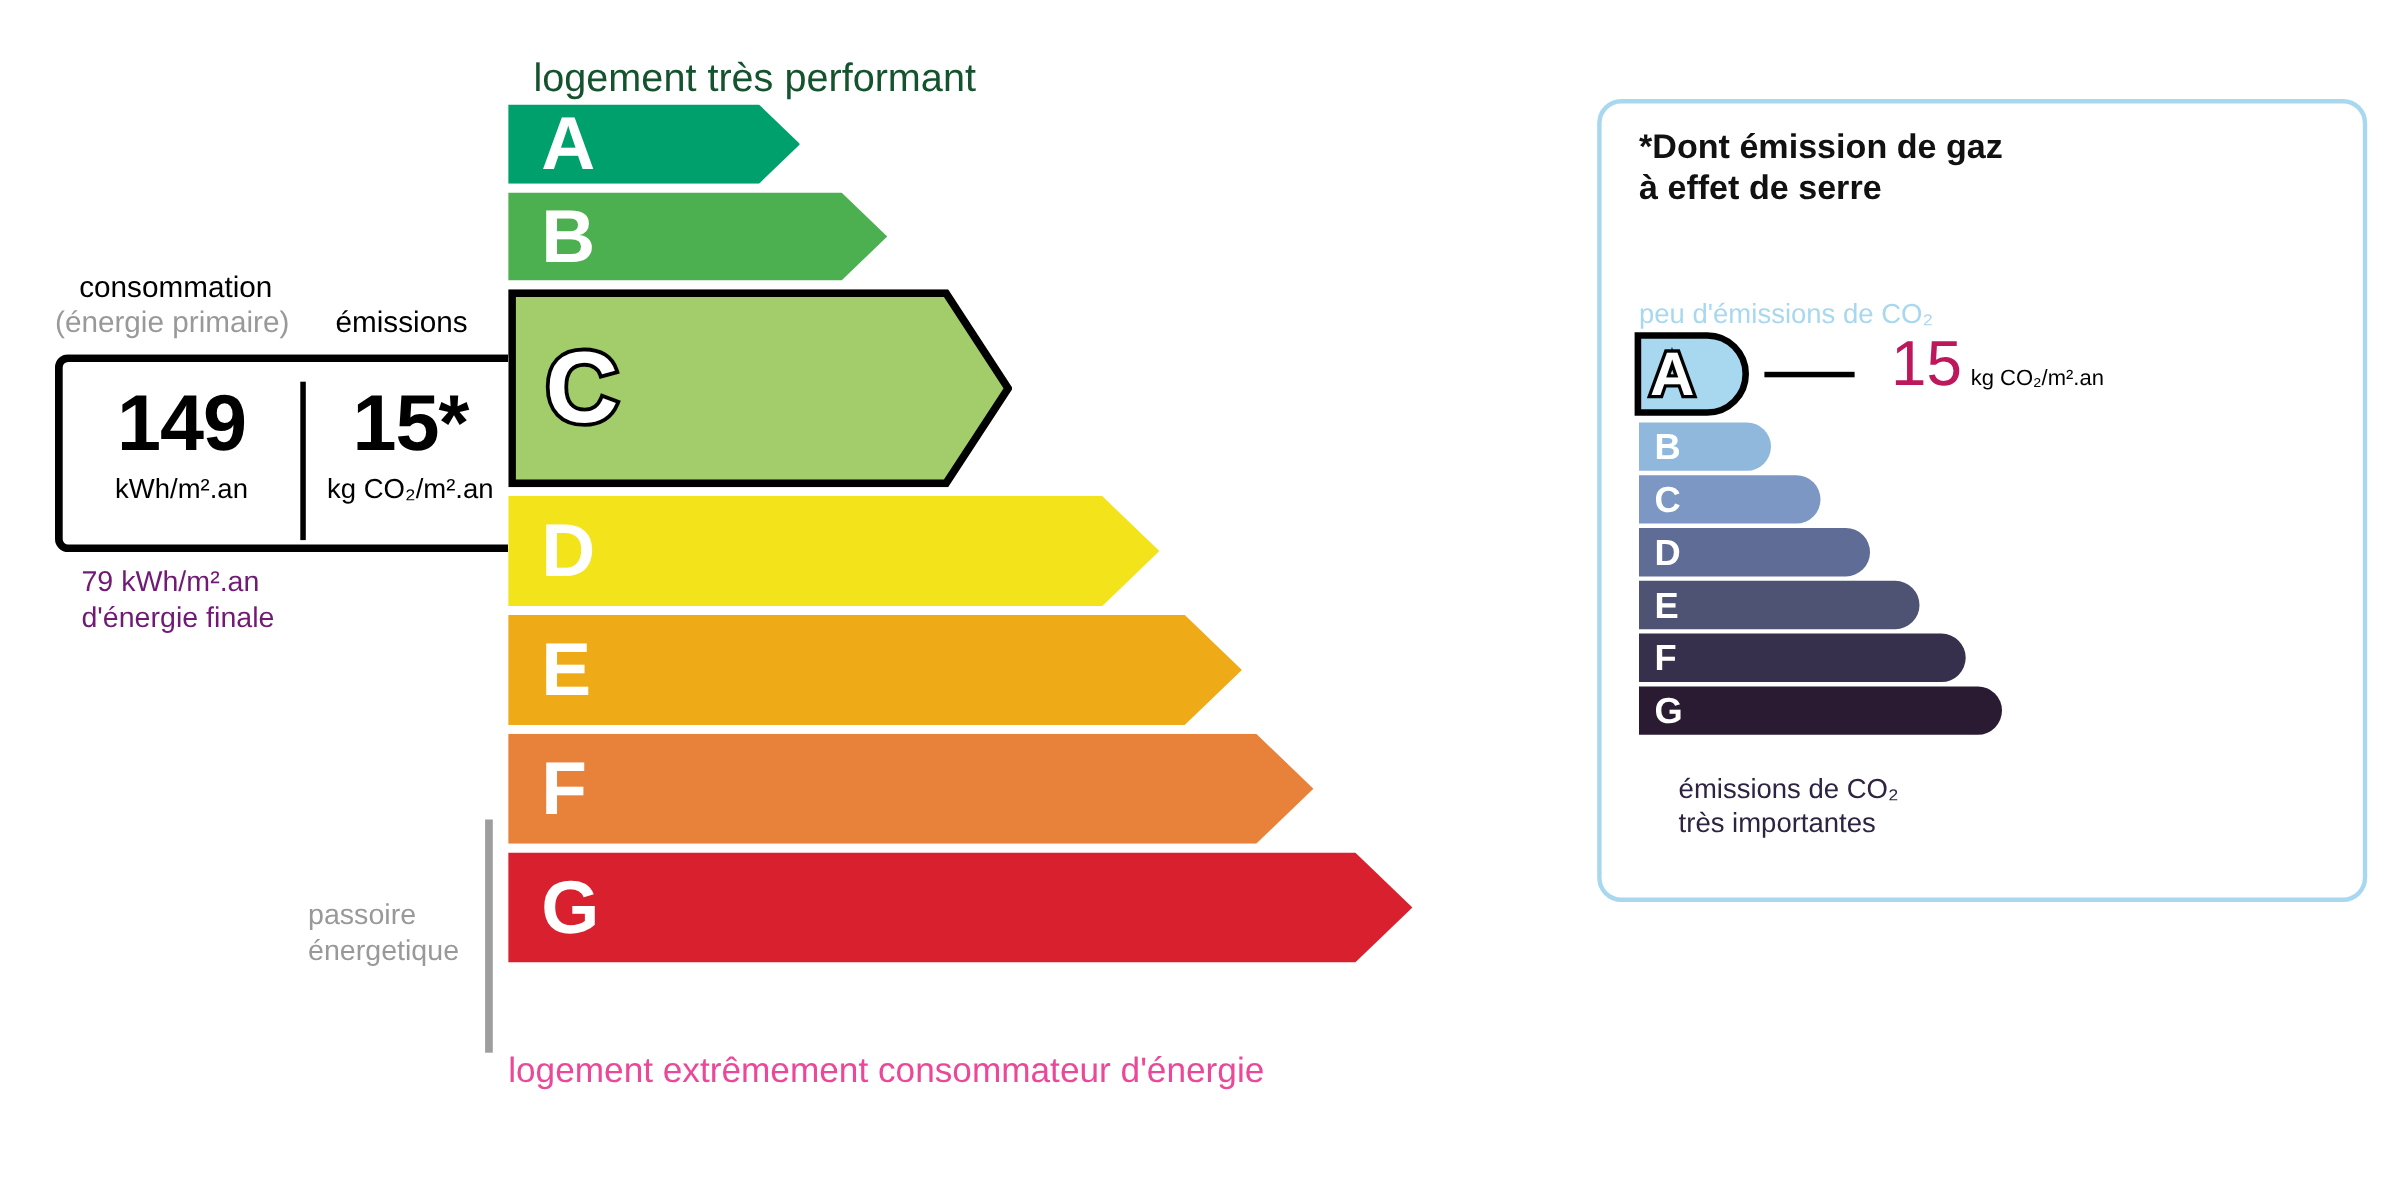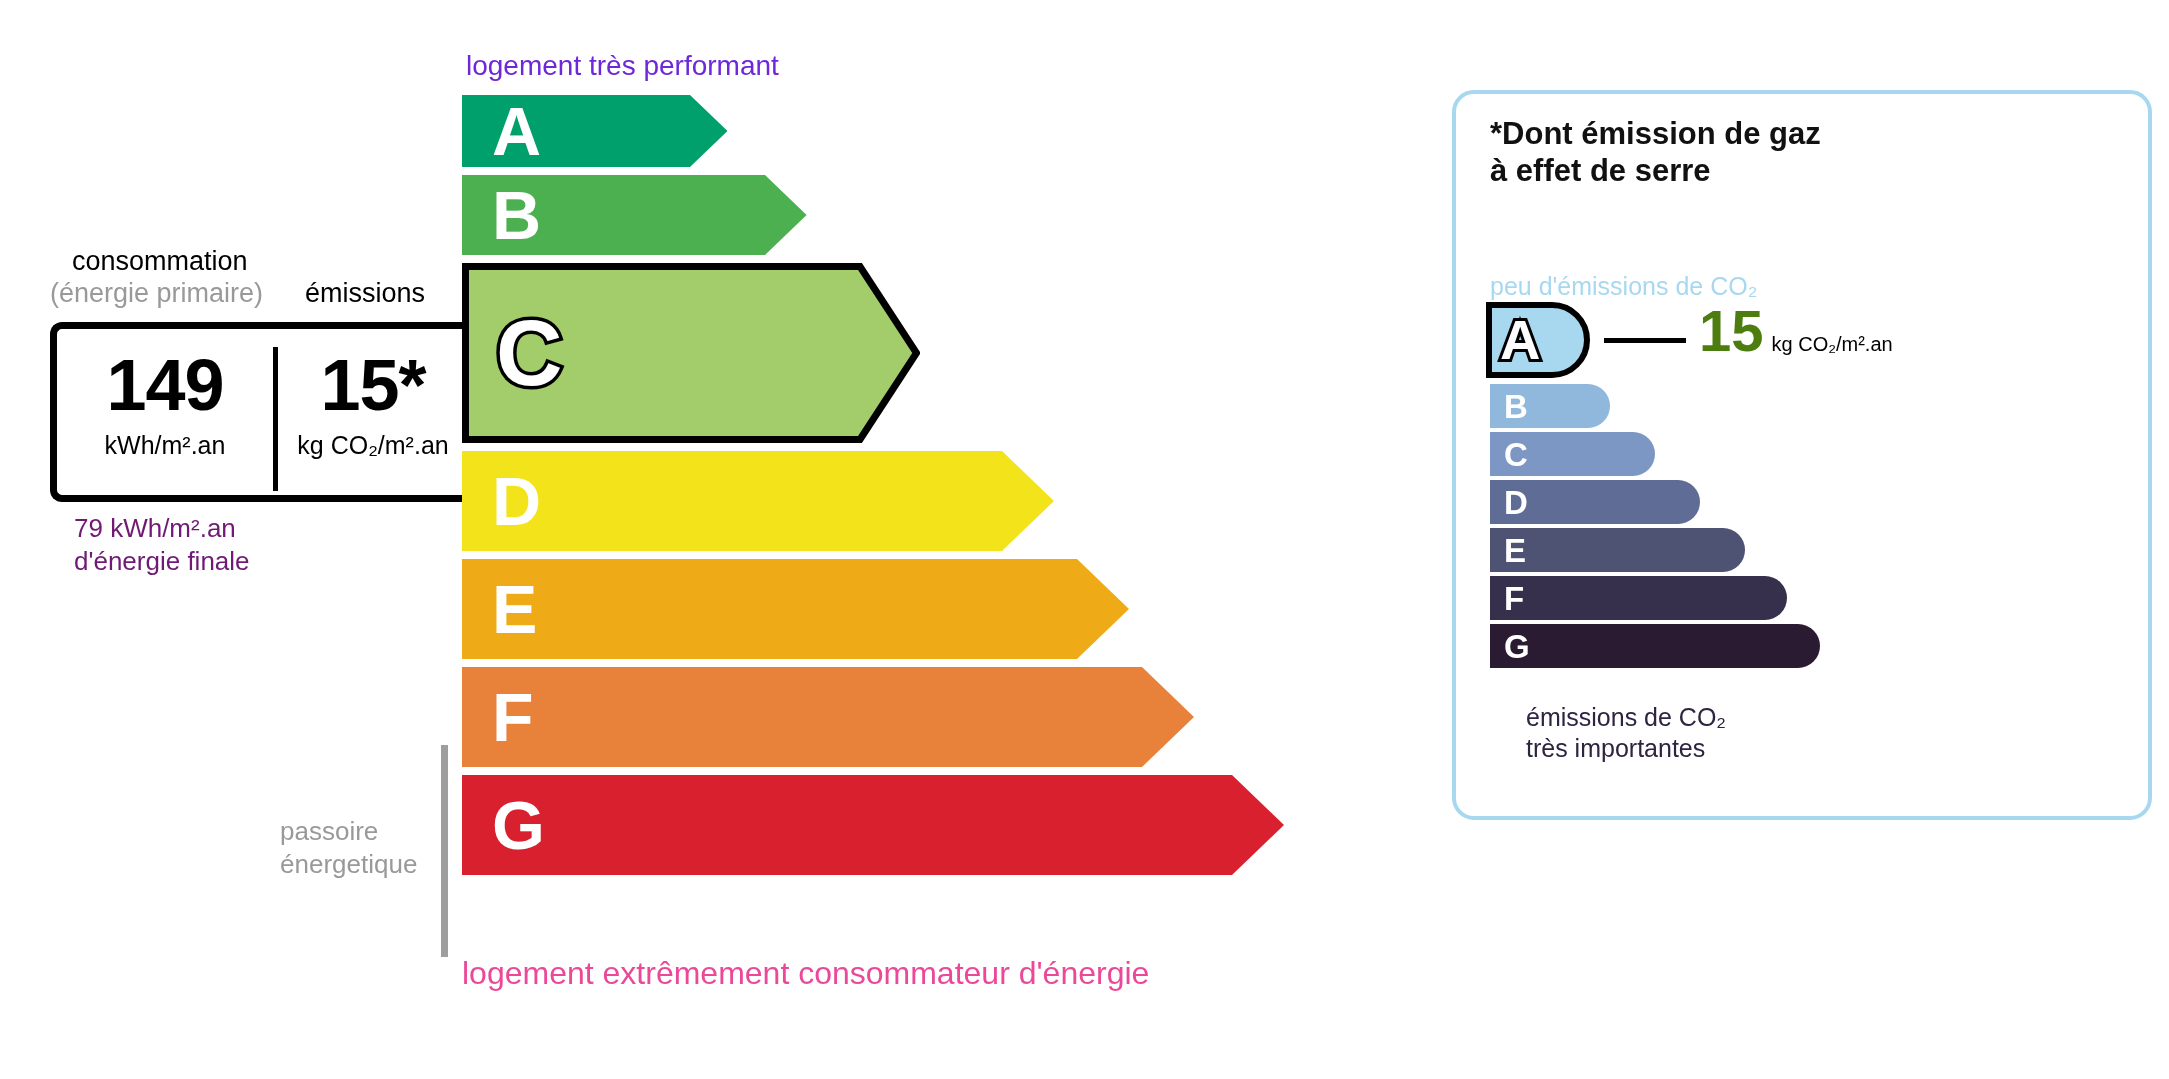--- a/index.html
+++ b/index.html
@@ -19,24 +19,24 @@
   #dpe-panel {
     position: absolute;
     left: 0;
     top: 0;
     width: 1400px;
     height: 1079px;
   }
 
   .top-caption {
     position: absolute;
-    left: 466px;
+    left: 485px;
     top: 50px;
-    font-size: 28px;
-    color: #6d28d9;
+    font-size: 36px;
+    color: #14532d;
     white-space: nowrap;
   }
   .bottom-caption {
     position: absolute;
     left: 462px;
     top: 955px;
     font-size: 32px;
     color: #ec4899;
     white-space: nowrap;
   }
@@ -262,24 +262,25 @@
     background: #000000;
   }
   #co2-value {
     position: absolute;
     left: 243px;
     top: 208px;
     white-space: nowrap;
   }
   #co2-value .num {
     font-size: 58px;
-    font-weight: bold;
-    color: #4d7c0f;
+    font-weight: normal;
+    color: #be185d;
     line-height: 1;
     vertical-align: baseline;
+    margin-left: 20px;
   }
   #co2-value .unit {
     font-size: 20px;
     color: #000000;
     margin-left: 8px;
   }
 </style>
 </head>
 <body>
 

